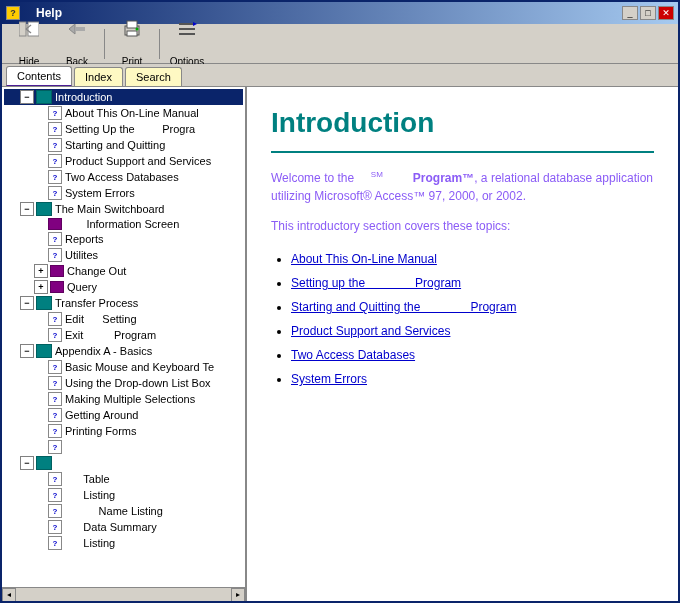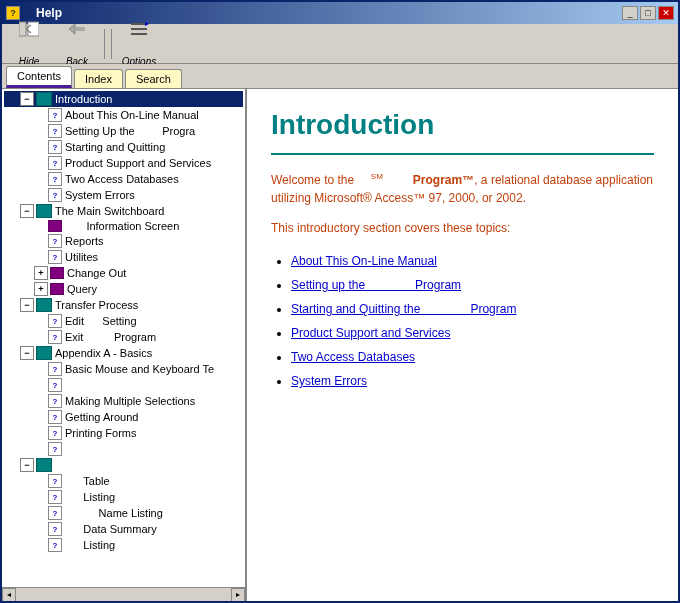--- a/index.html
+++ b/index.html
@@ -71,21 +71,20 @@
       flex-direction: column;
       align-items: center;
       justify-content: center;
       width: 46px;
       height: 36px;
       border: 1px solid transparent;
       cursor: pointer;
       font-size: 10px;
       gap: 18px;
       background: transparent;
-      font-style: italic;
     }
     .tool-icon {
       width: 20px; height: 20px;
       display: flex; align-items: center; justify-content: center;
       font-size: 14px;
     }
     .toolbar-separator {
       width: 1px; height: 30px;
       background: #888;
       margin: 0 2px;
@@ -104,21 +103,21 @@
       border: 1px solid #888;
       border-bottom: none;
       background: #fef9c3;
       cursor: pointer;
       font-size: 11px;
       margin-right: 2px;
       border-radius: 3px 3px 0 0;
     }
     .tab.active {
       background: white;
-      border-bottom: 3px solid #4c1d95;
+      border-bottom: 1px solid #4c1d95;
       z-index: 1;
     }
 
     
     .main-area {
       display: flex;
       flex: 1;
       overflow: hidden;
       border-top: 1px solid #888;
     }
@@ -213,21 +212,21 @@
     }
     .title-divider {
       border: none;
       border-top: 2px solid #008080;
       margin-bottom: 16px;
     }
     .intro-text {
       font-size: 12px;
       line-height: 1.5;
       margin-bottom: 12px;
-      color: #c2410c;
+      color: #8b5cf6;
     }
     .intro-text strong { font-weight: bold; }
     .sm-mark { font-size: 8px; vertical-align: super; }
     .link-list {
       list-style: disc;
       padding-left: 20px;
       font-size: 12px;
       line-height: 2;
     }
     .link-list li a {
@@ -290,20 +289,31 @@
     <div class="tool-btn">
       <div class="tool-icon">
         <svg width="20" height="18" viewBox="0 0 20 18">
           <polygon points="8,4 2,9 8,14" fill="#aaaaaa" stroke="#888" stroke-width="1"></polygon>
           <rect x="8" y="7" width="10" height="4" fill="#aaaaaa"></rect>
         </svg>
       </div>
       <span>Back</span>
     </div>
     <div class="toolbar-separator"></div>
+    <div class="tool-btn">
+      <div class="tool-icon">
+        <svg width="20" height="18" viewBox="0 0 20 18">
+          <rect x="3" y="6" width="14" height="9" fill="#d4d0c8" stroke="#555" stroke-width="1"></rect>
+          <rect x="5" y="1" width="10" height="7" fill="white" stroke="#555" stroke-width="1"></rect>
+          <rect x="5" y="11" width="10" height="5" fill="white" stroke="#555" stroke-width="1"></rect>
+          <circle cx="15" cy="9" r="1.5" fill="#00aa00"></circle>
+        </svg>
+      </div>
+      <span>Print</span>
+    </div>
     <div class="toolbar-separator"></div>
     <div class="tool-btn">
       <div class="tool-icon">
         <svg width="20" height="18" viewBox="0 0 20 18">
           <rect x="2" y="3" width="16" height="2" fill="#555"></rect>
           <rect x="2" y="8" width="16" height="2" fill="#555"></rect>
           <rect x="2" y="13" width="16" height="2" fill="#555"></rect>
           <polygon points="16,2 20,4 16,6" fill="#0000cc"></polygon>
         </svg>
       </div>
@@ -412,20 +422,21 @@
           <span>Appendix A - Basics</span>
         </div>
         <div class="tree-item indent2">
           <div class="expand-spacer"></div>
           <div class="page-icon">?</div>
           <span>Basic Mouse and Keyboard Te</span>
         </div>
         <div class="tree-item indent2">
           <div class="expand-spacer"></div>
           <div class="page-icon">?</div>
+          <span>Using the Drop-down List Box</span>
         </div>
         <div class="tree-item indent2">
           <div class="expand-spacer"></div>
           <div class="page-icon">?</div>
           <span>Making Multiple Selections</span>
         </div>
         <div class="tree-item indent2">
           <div class="expand-spacer"></div>
           <div class="page-icon">?</div>
           <span>Getting Around</span>

